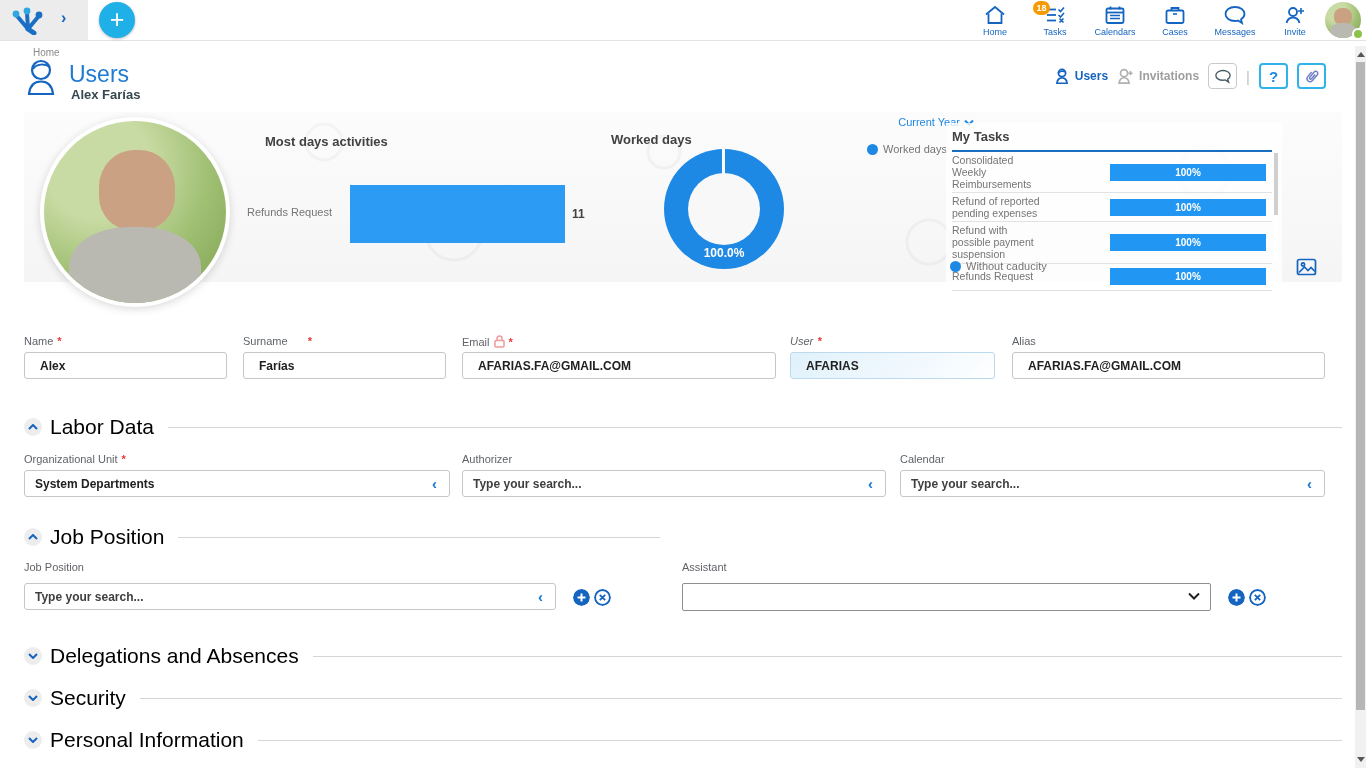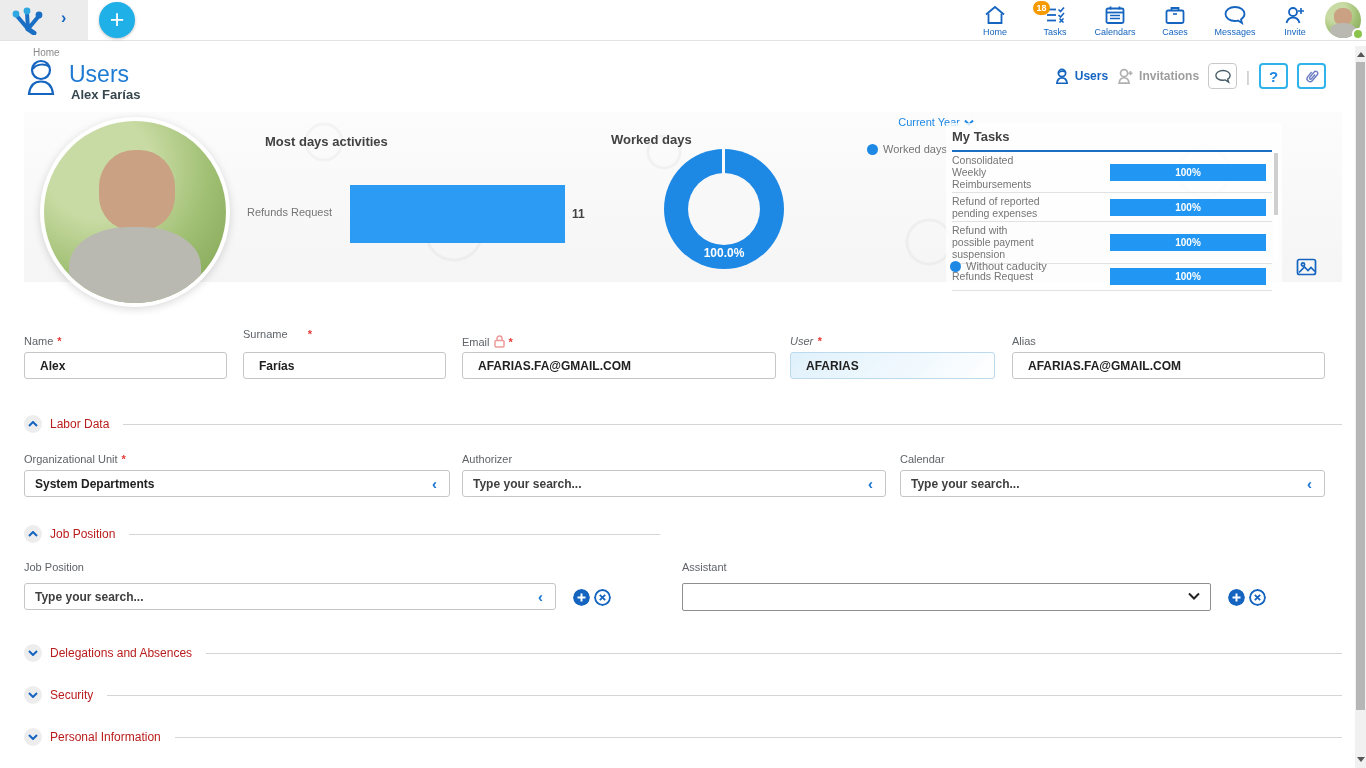--- a/index.html
+++ b/index.html
@@ -119,21 +119,21 @@
     padding:0 22px 0 10px; outline:none; }
   .inp.no-chev { padding-right:10px;padding-left:15px; }
   .inp::placeholder { color:#3f3f3f; opacity:1; font-weight:bold; }
   .inp.user-hl { background:linear-gradient(135deg,#e0f1fb 0%, #f4fafe 70%, #ffffff 100%);
     border-color:#bcd9ee; }
   .chev-left { position:absolute; font-size:15px; font-weight:bold; color:#1976d2; cursor:pointer; }
 
   .section-hdr { position:absolute; display:flex; align-items:center; gap:8px; cursor:pointer; }
   .sec-circ { width:18px; height:18px; border-radius:50%; background:#ededed; display:flex;
     align-items:center; justify-content:center; flex:0 0 18px; }
-  .sec-title { font-size:12px; color:#b91c1c; white-space:nowrap; }
+  .sec-title { font-size:21px; color:#000000; white-space:nowrap; }
   .sec-rule { flex:1; height:1px; background:#d5d5d5; margin-left:6px; }
 
   .round-btn { position:absolute; width:17px; height:17px; border-radius:50%; cursor:pointer; }
   .select-box { position:absolute; height:28px; border:1px solid #8f8f8f; border-radius:2px; background:#fff;
     cursor:pointer; }
   .select-chev { position:absolute; right:10px; top:8px; }
 </style>
 </head>
 <body>
 
@@ -342,21 +342,21 @@
       <path d="M3 14.5 L8.5 9 L12 12.5 L15 9.5 L19 13.5"></path>
     </svg>
   </div>
 
   <div class="lbl" style="left:24px; top:335px;">
     <span>Name</span>
       <span class="req">*</span>
   </div>
   <input class="inp no-chev" style="left: 24px; top: 352px; width: 203px;" value="Alex">
 
-  <div class="lbl" style="left:243px; top:328px;gap:20px;">
+  <div class="lbl" style="left:243px; top:335px;gap:20px;">
     <span>Surname</span>
       <span class="req">*</span>
   </div>
   <input class="inp no-chev" style="left: 243px; top: 352px; width: 203px;" value="Farías">
 
   <div class="lbl" style="left:462px; top:335px;">
     <span>Email</span>
     <svg width="11" height="13" viewBox="0 0 11 13" fill="none" stroke="#ef9a9a" stroke-width="1.5">
       <rect x="1" y="5.5" width="9" height="6.5" rx="1"></rect>
         <path d="M3 5.5 V3.5 a2.5 2.5 0 0 1 5 0 V5.5"></path>

